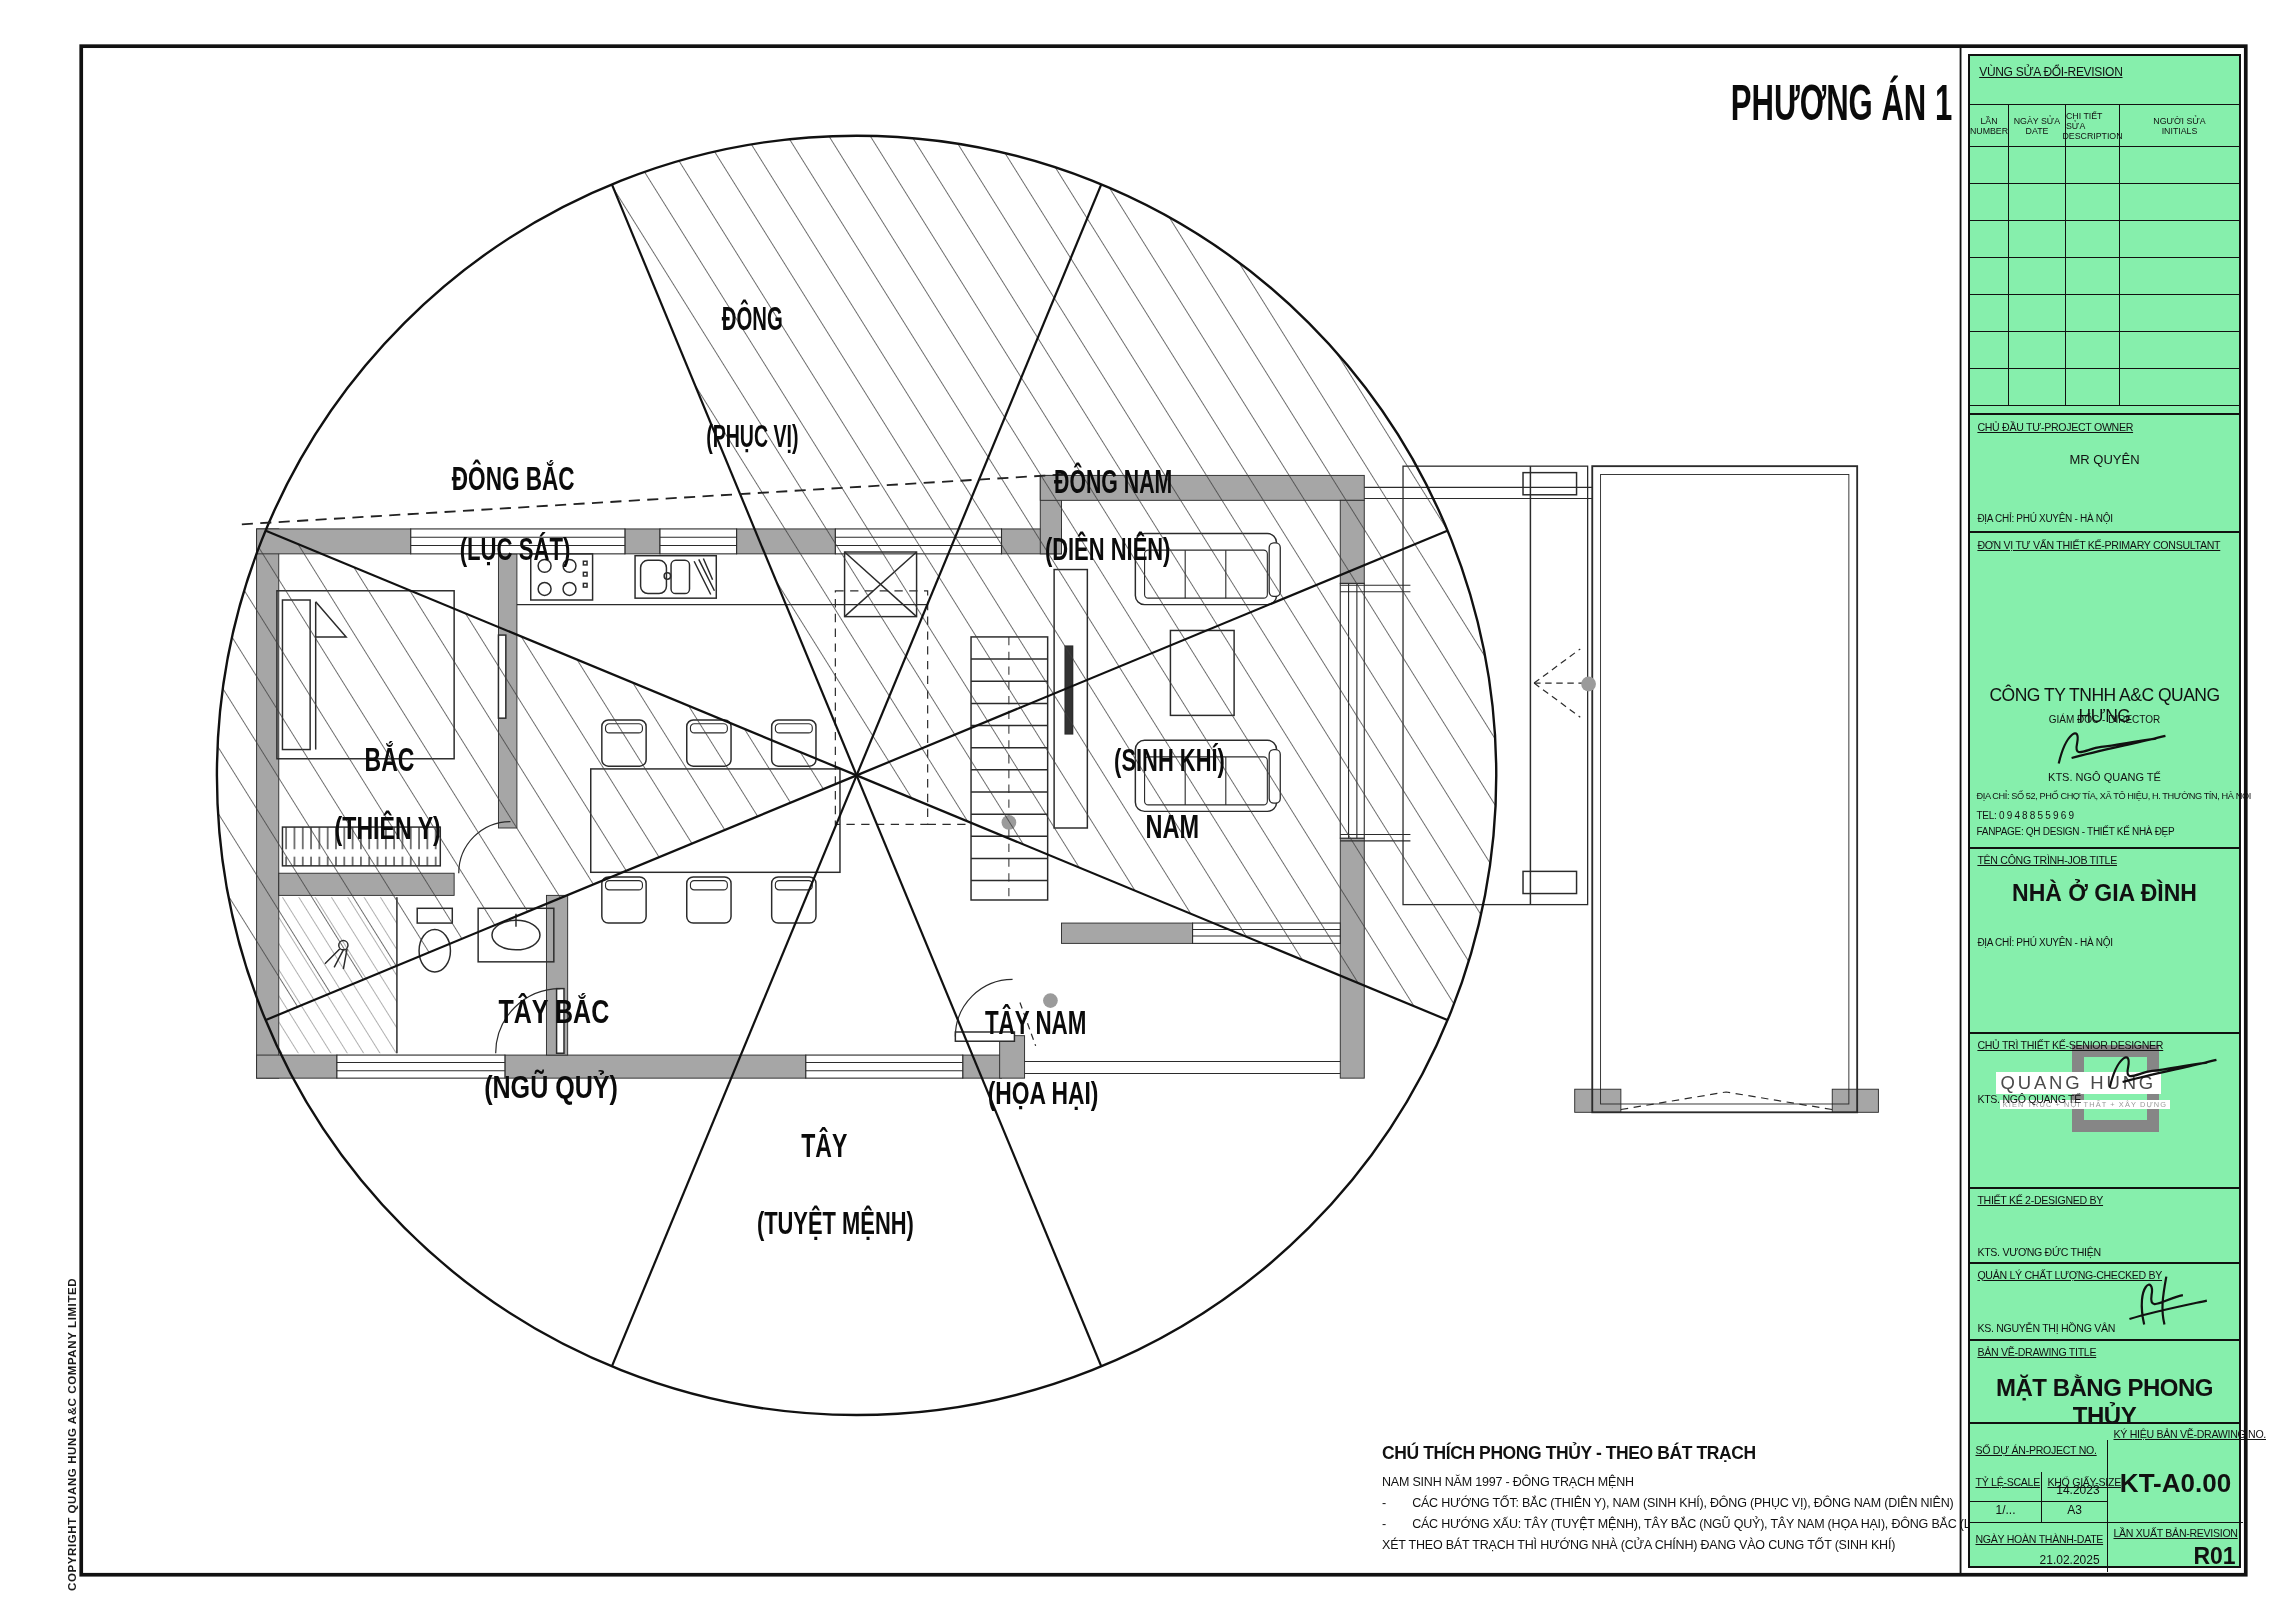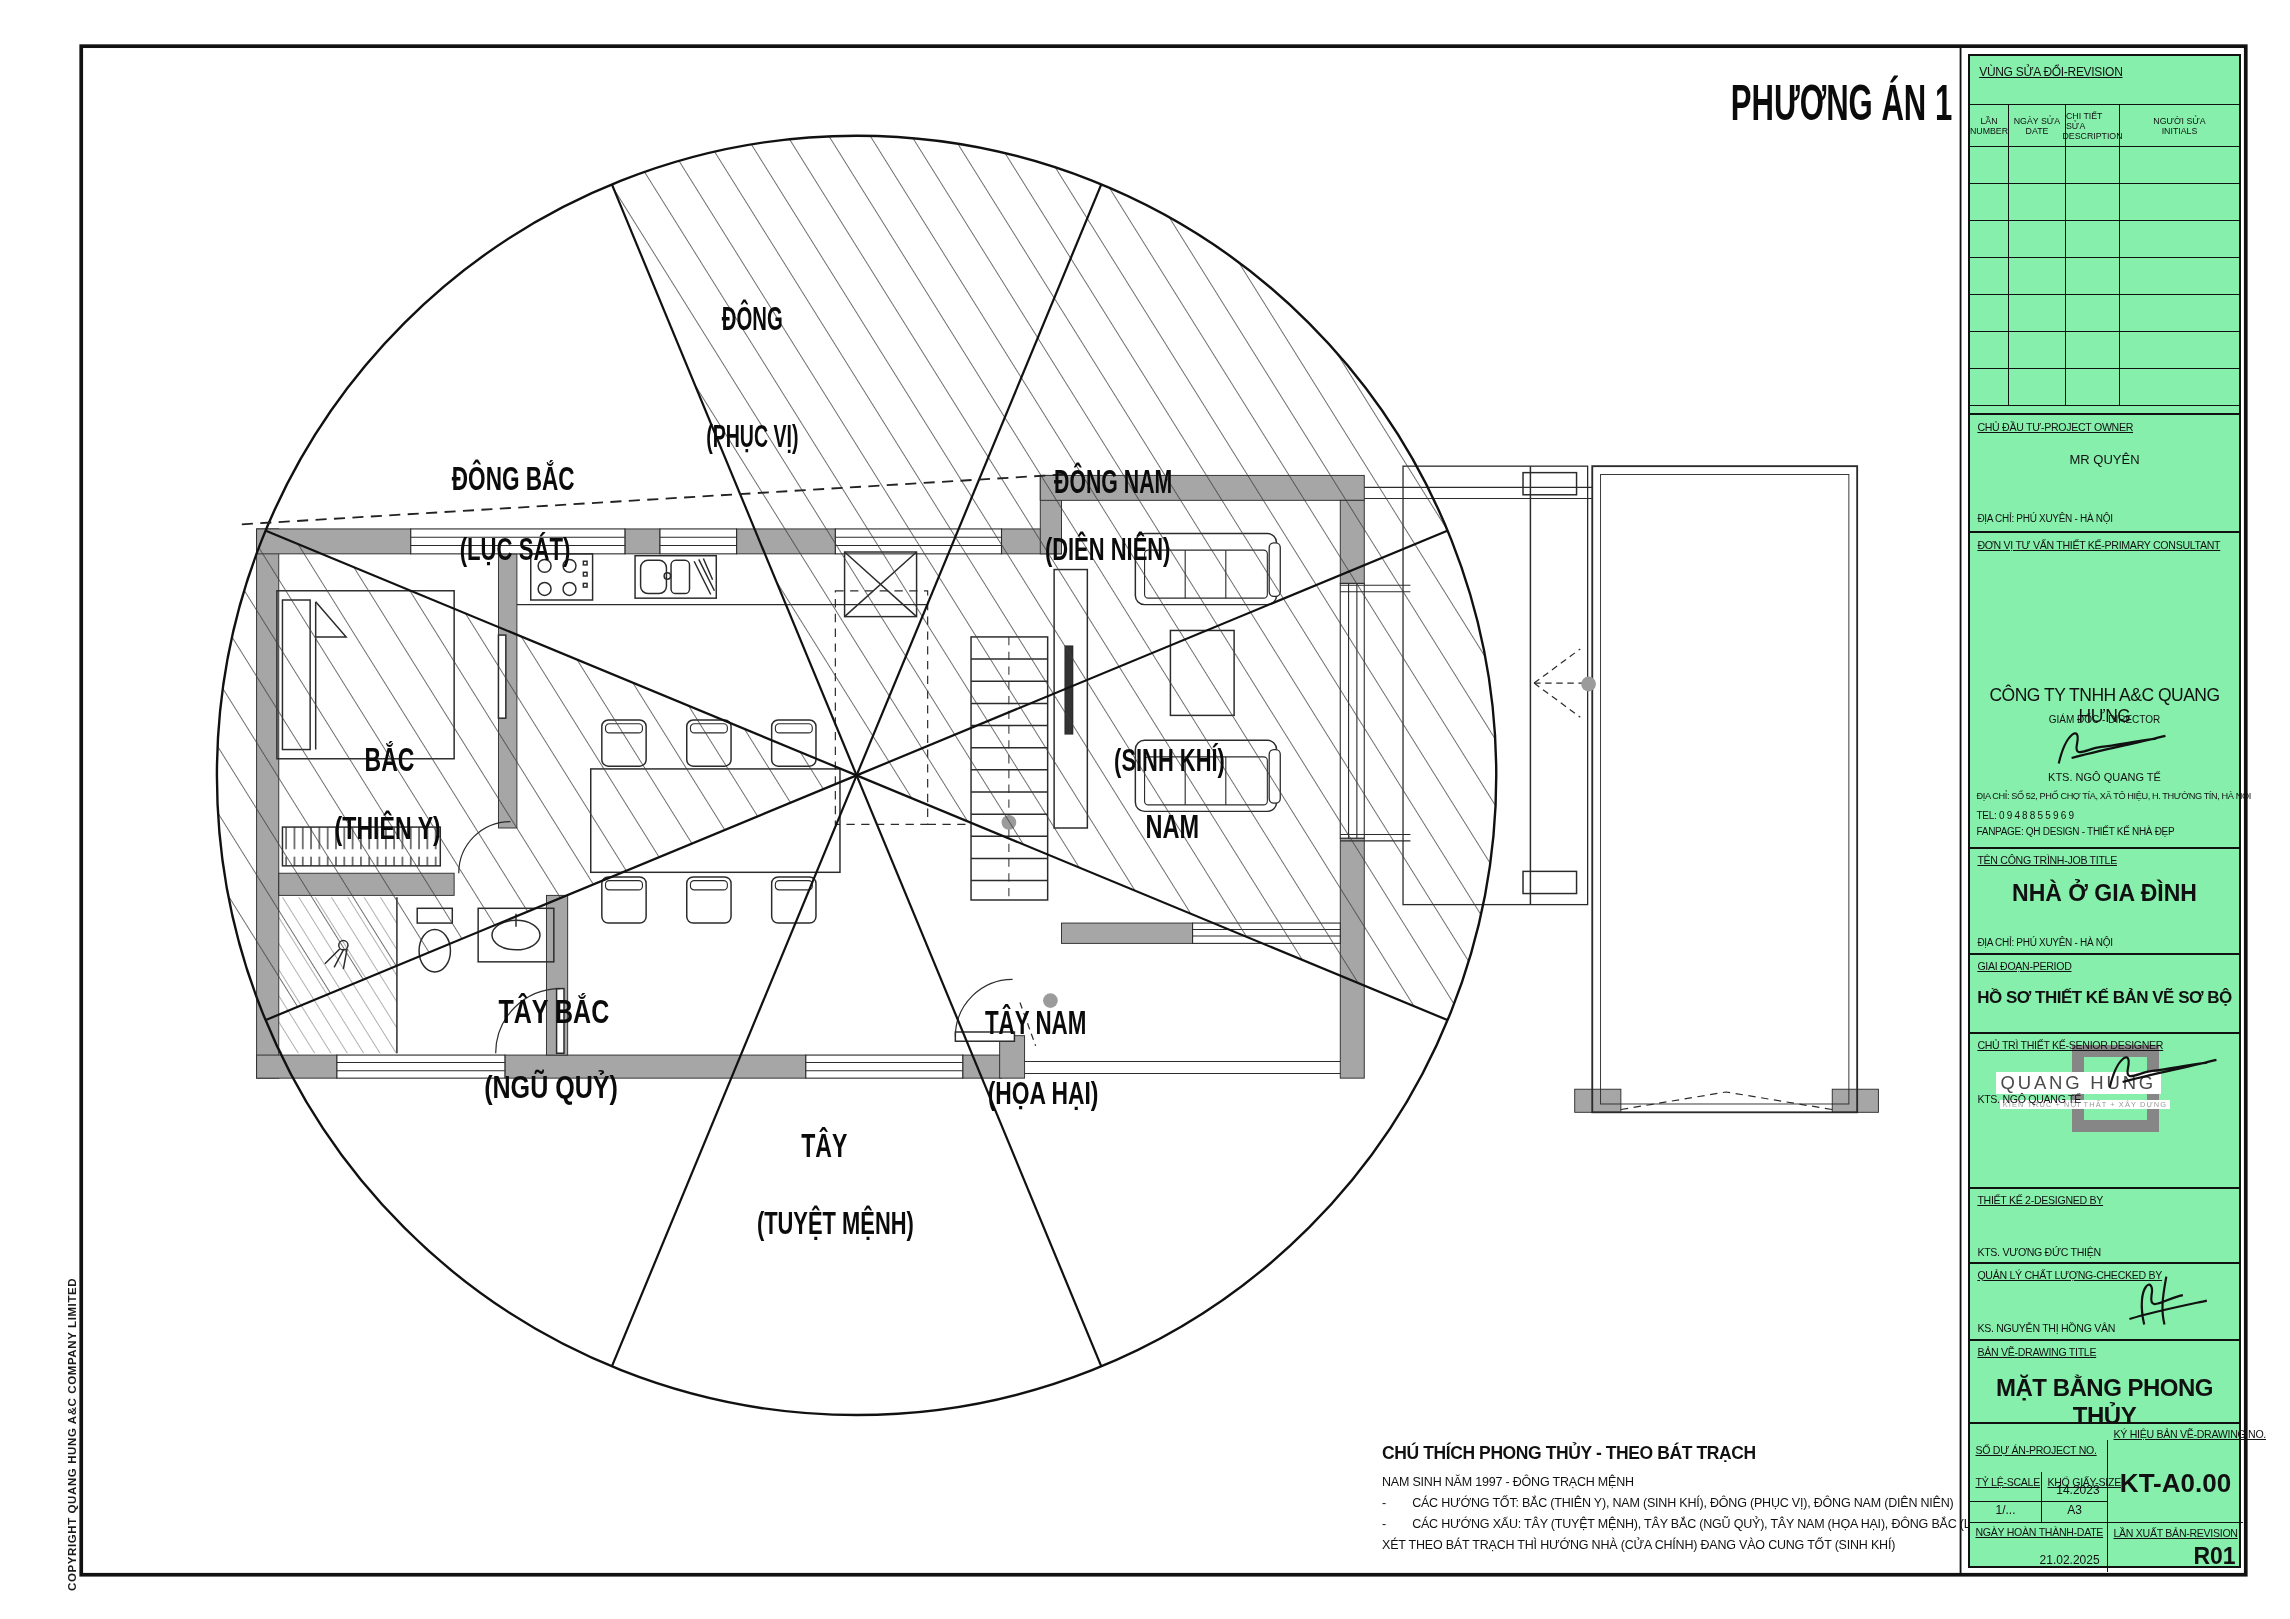--- a/index.html
+++ b/index.html
@@ -364,24 +364,20 @@
     <div class="abs small" style="left:6.5px;top:277px">TEL: 0 9 4 8 8 5 5 9 6 9</div>
     <div class="abs small" style="left:6.5px;top:293px">FANPAGE: QH DESIGN - THIẾT KẾ NHÀ ĐẸP</div>
   </div>
 
   <div class="tbsec" style="top:791px;height:106px">
     <div class="lbl" style="left:7.4px;top:4.6px">TÊN CÔNG TRÌNH-JOB TITLE</div>
     <div class="abs ctr" style="top:31px;font-size:23px;font-weight:bold">NHÀ Ở GIA ĐÌNH</div>
     <div class="abs small" style="left:7.4px;bottom:5.5px">ĐỊA CHỈ: PHÚ XUYÊN - HÀ NỘI</div>
   </div>
 
-  <div class="tbsec" style="top:897px;height:78px">
-    <div class="lbl" style="left:7.4px;top:4.6px">GIAI ĐOẠN-PERIOD</div>
-    <div class="abs ctr" style="top:33px;font-size:17px;font-weight:bold;letter-spacing:-0.5px">HỒ SƠ THIẾT KẾ BẢN VẼ SƠ BỘ</div>
-  </div>
 
   <div class="tbsec" style="top:976px;height:78px">
     <div class="lbl" style="left:7.4px;top:4.6px">CHỦ TRÌ THIẾT KẾ-SENIOR DESIGNER</div>
     <svg class="abs" style="right:14.8px;top:13px" width="120" height="46" viewBox="0 0 130 50">
       <path d="M6,44 C14,10 30,2 26,22 C22,40 36,28 52,26 C70,24 88,20 112,17 M20,38 C50,30 90,22 122,14" fill="none" stroke="#111" stroke-width="2.4"></path>
     </svg>
     <div class="abs small" style="left:7.4px;bottom:5.5px;font-size:10.6px">KTS. NGÔ QUANG TẾ</div>
   </div>
 
 
@@ -410,21 +406,21 @@
     </div>
     <div class="cell" style="left:0;top:48px;width:72px;height:51px;border-right-width:1.8px;border-bottom-width:1.8px">
       <div class="lbl" style="left:5.5px;top:3.7px">TỶ LỆ-SCALE</div>
       <div class="abs ctr" style="bottom:4.6px;font-size:12px">1/...</div>
     </div>
     <div class="cell" style="left:72px;top:48px;width:66px;height:51px;border-right-width:1.8px;border-bottom-width:1.8px">
       <div class="lbl" style="left:5.5px;top:3.7px">KHỔ GIẤY-SIZE</div>
       <div class="abs ctr" style="bottom:4.6px;font-size:12px">A3</div>
     </div>
     <div class="cell" style="left:0;top:99px;width:138px;height:49px;border-right-width:1.8px">
-      <div class="lbl" style="left:5.5px;top:3px">NGÀY HOÀN THÀNH-DATE</div>
+      <div class="lbl" style="left:5.5px;top:10px">NGÀY HOÀN THÀNH-DATE</div>
       <div class="abs" style="right:7.4px;bottom:4.6px;font-size:12px">21.02.2025</div>
     </div>
     <div class="cell" style="left:138px;top:0;width:135px;height:99px;border-bottom-width:1.8px">
       <div class="lbl" style="left:5.5px;top:3.7px">KÝ HIỆU BẢN VẼ-DRAWING NO.</div>
       <div class="abs ctr" style="top:44px;font-size:26px;font-weight:bold">KT-A0.00</div>
     </div>
     <div class="cell" style="left:138px;top:99px;width:135px;height:49px">
       <div class="lbl" style="left:5.5px;top:3.7px">LẦN XUẤT BẢN-REVISION</div>
       <div class="abs" style="right:7.4px;bottom:1.8px;font-size:23px;font-weight:bold">R01</div>
     </div>

